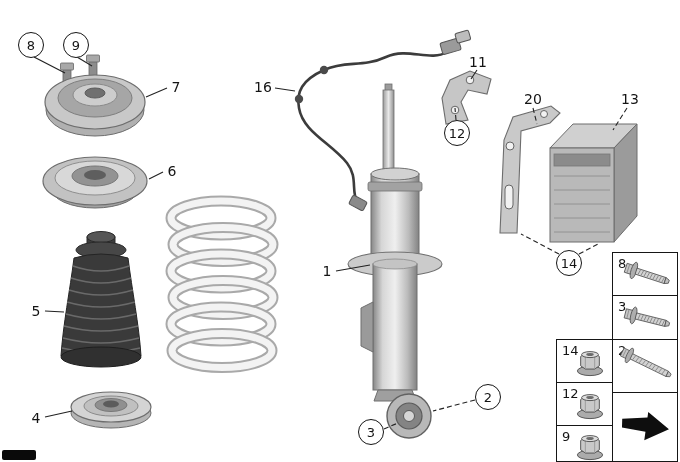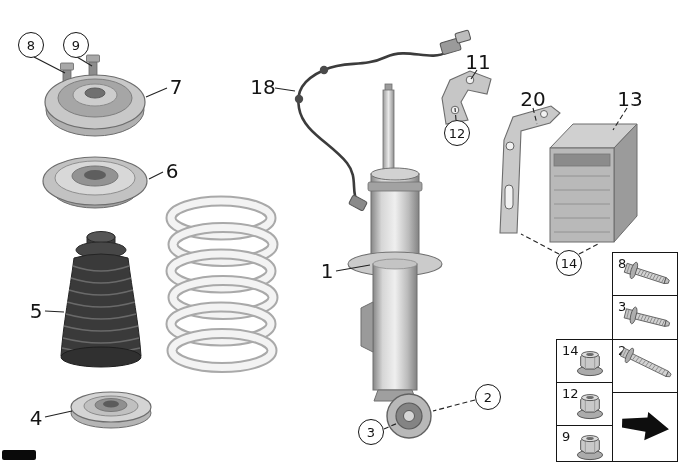--- a/index.html
+++ b/index.html
@@ -1,19 +1,19 @@
 <!DOCTYPE html>
 <html><head>
 <meta charset="utf-8">
 <style>
   * { margin:0; padding:0; box-sizing:border-box; }
   html,body { background:#ffffff; font-family:"DejaVu Sans","Liberation Sans",sans-serif; }
   .stage { position:relative; width:680px; height:462px; background:#fff; overflow:hidden; }
   .art { position:absolute; left:0; top:0; }
-  .co { position:absolute; transform:translate(-50%,-50%); font-size:20px; color:#141414;
+  .co { position:absolute; transform:translate(-50%,-50%); font-size:14px; color:#141414;
         line-height:1; white-space:nowrap; }
   .co.circled { width:26px; height:26px; border:1.4px solid #161616; border-radius:50%;
         background:#fff; display:flex; align-items:center; justify-content:center;
         font-size:13px; }
   .legend-box { position:absolute; border:1.4px solid #161616; background:#fff; }
   .legend-box .num { position:absolute; top:3px; left:5px; font-size:13px; color:#141414; }
   .legend-box .ic { position:absolute; }
   .watermark { position:absolute; left:2px; top:450px; width:34px; height:10px;
         background:#0a0a0a; border-radius:2px; }
 </style>
@@ -229,21 +229,21 @@
       </g>
     </g>
   </svg>
 
   <div class="co circled" style="left:31px;top:45px">8</div>
   <div class="co circled" style="left:76px;top:45px">9</div>
   <div class="co" style="left:176px;top:87px">7</div>
   <div class="co" style="left:172px;top:171px">6</div>
   <div class="co" style="left:36px;top:311px">5</div>
   <div class="co" style="left:36px;top:418px">4</div>
-  <div class="co" style="left:263px;top:87px">18</div>
+  <div class="co" style="left:263px;top:87px">16</div>
   <div class="co" style="left:327px;top:271px">1</div>
   <div class="co" style="left:478px;top:62px">11</div>
   <div class="co circled" style="left:457px;top:133px">12</div>
   <div class="co" style="left:533px;top:99px">20</div>
   <div class="co" style="left:630px;top:99px">13</div>
   <div class="co circled" style="left:569px;top:263px">14</div>
   <div class="co circled" style="left:488px;top:397px">2</div>
   <div class="co circled" style="left:371px;top:432px">3</div>
 
   <div class="legend-box" style="left:612px;top:252px;width:66px;height:44px">

